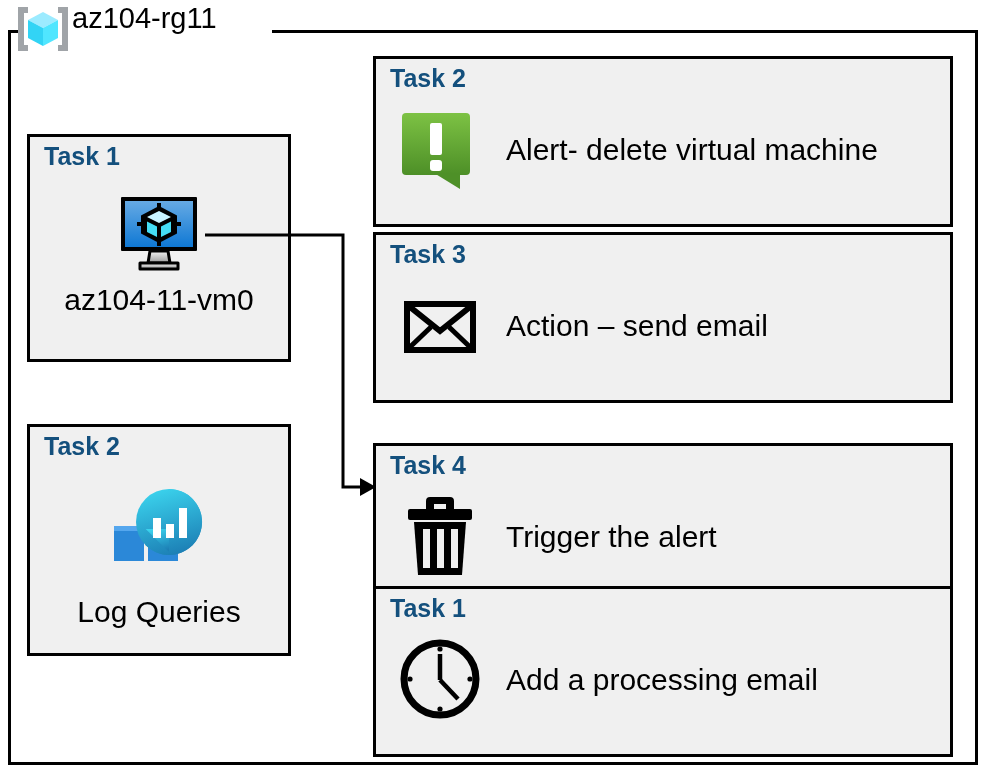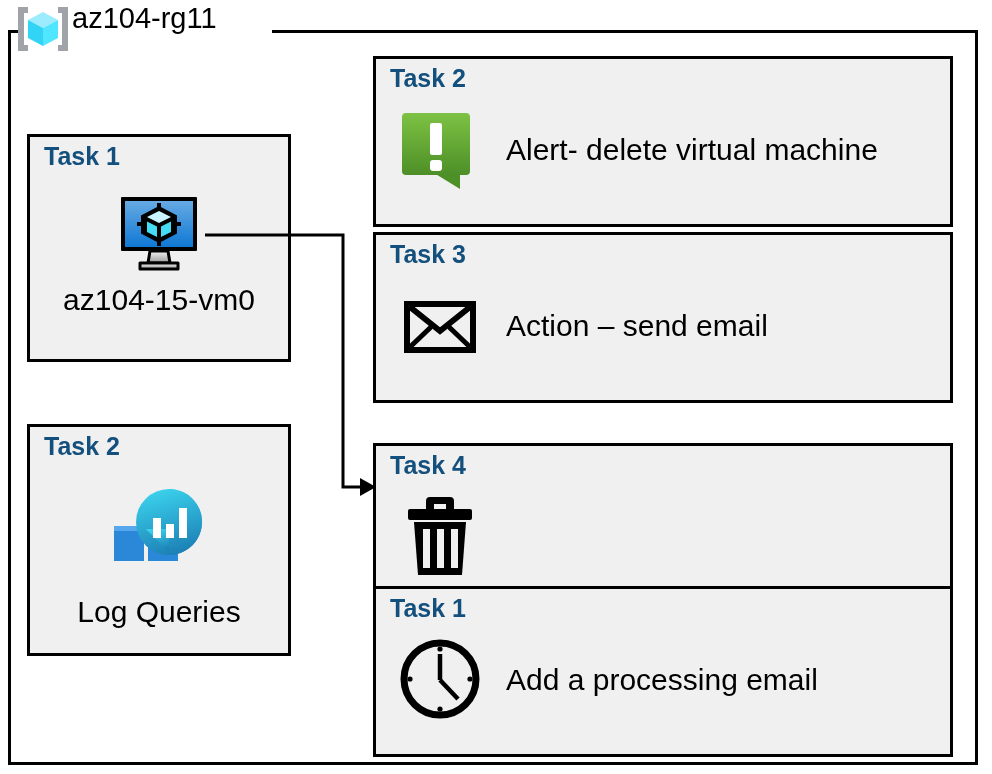--- a/index.html
+++ b/index.html
@@ -206,21 +206,21 @@
 
           <rect x="41" y="10" width="4" height="5" fill="#000000"></rect>
           <rect x="41" y="48" width="4" height="5" fill="#000000"></rect>
           <rect x="21" y="29" width="6" height="4" fill="#000000"></rect>
           <rect x="59" y="29" width="6" height="4" fill="#000000"></rect>
         </g>
       </svg>
     </span>
   </div>
   <div class="left-caption">
-    <span class="task-text">az104-15-vm0</span>
+    <span class="task-text">az104-11-vm0</span>
   </div>
 </div>
 
 <div class="task-box box-left" id="task6">
   <div class="task-label">Task 2</div>
   <div class="left-icon-wrap">
     <span>
       <svg width="104" height="98" viewBox="0 0 104 98" xmlns="http://www.w3.org/2000/svg">
         <defs>
           <linearGradient id="laCircle" x1="0.3" y1="0" x2="0.6" y2="1">
@@ -295,20 +295,21 @@
 
         <rect x="4" y="16" width="64" height="11" rx="2" fill="#000000"></rect>
 
         <path d="M10,29 h52 l-4,53 h-44 z" fill="#000000"></path>
 
         <rect x="19" y="36" width="7" height="39" fill="#f0f0f0"></rect>
         <rect x="33" y="36" width="7" height="39" fill="#f0f0f0"></rect>
         <rect x="47" y="36" width="7" height="39" fill="#f0f0f0"></rect>
       </svg>
     </span>
+    <span class="task-text">Trigger the alert</span>
   </div>
 </div>
 
 <div class="task-box box-right" id="task5">
   <div class="task-label">Task 1</div>
   <div class="row-content">
     <span class="row-icon">
       <svg width="86" height="86" viewBox="0 0 86 86" xmlns="http://www.w3.org/2000/svg">
         <circle cx="43" cy="43" r="36" fill="none" stroke="#000000" stroke-width="7"></circle>
         <circle cx="43" cy="13" r="2.6" fill="#000000"></circle>

